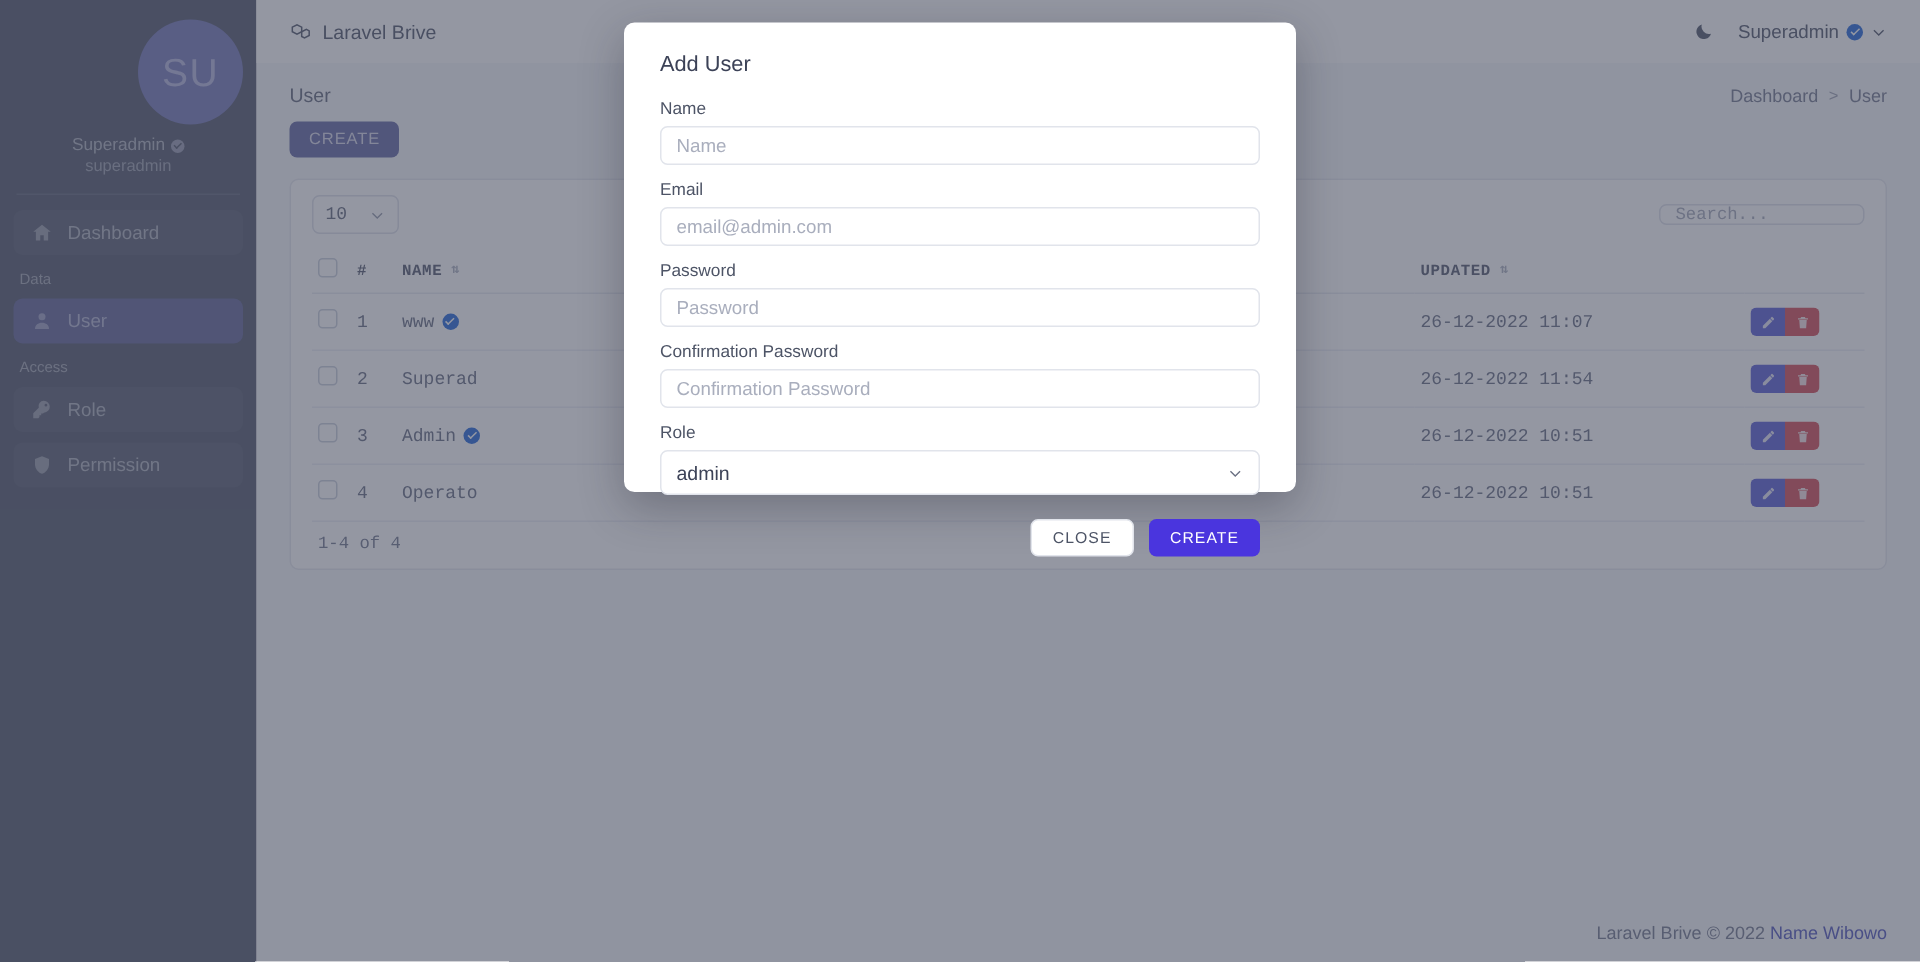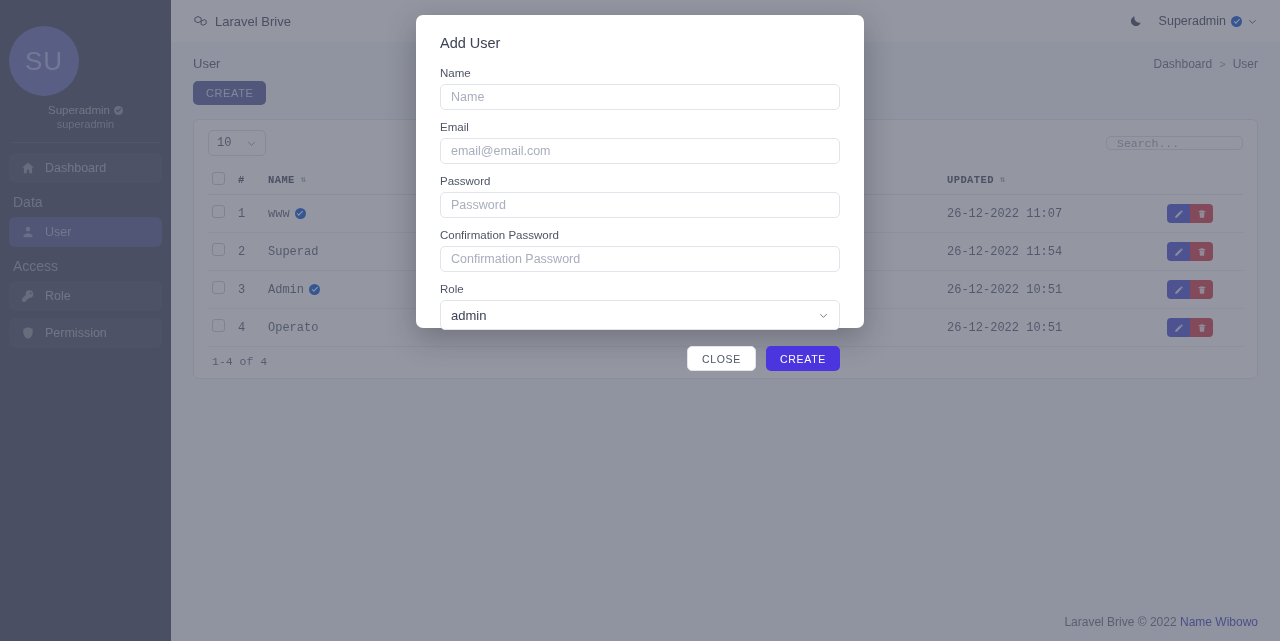--- a/index.html
+++ b/index.html
@@ -11,21 +11,21 @@
   }
   .app { position: relative; width: 1280px; height: 641px; }
 
   
   .sidebar {
     position: absolute; left: 0; top: 0;
     width: 171px; height: 641px;
     background: #5b6073;
     padding: 0 9px;
   }
-  .avatar-wrap { display: flex; justify-content: flex-start; padding-top: 26px; }
+  .avatar-wrap { display: flex; justify-content: flex-end; padding-top: 13px; }
   .avatar {
     width: 70px; height: 70px; border-radius: 50%;
     background: #7d80bd;
     color: #b9bbe0;
     display: flex; align-items: center; justify-content: center;
     font-size: 26px; letter-spacing: 1px;
   }
   .side-user-name {
     margin-top: 8px; text-align: center;
     font-size: 11.5px; color: #b2b6c2;
@@ -51,21 +51,21 @@
   .nav-item {
     display: flex; align-items: center; gap: 10px;
     height: 30px; padding: 0 12px;
     border-radius: 6px; margin-bottom: 7px;
     background: #62677a;
     color: #b2b6c2; font-size: 12.5px;
   }
   .nav-item.active { background: #6a6e9e; color: #b6b8d4; }
   .nav-icon { width: 14px; height: 14px; display: block; opacity: .75; }
   .nav-section {
-    font-size: 14px; color: #a6aab7;
+    font-size: 10px; color: #a6aab7;
     padding: 4px 4px 7px 4px;
   }
 
   
   .main { position: absolute; left: 171px; top: 0; width: 1109px; height: 641px; background: #f7f8fa; }
   .topbar {
     height: 42px; background: #ffffff;
     display: flex; align-items: center; justify-content: space-between;
     padding: 0 22px;
   }
@@ -412,21 +412,21 @@
     <div class="field">
       <label>Name</label>
       <div class="input">
         <span>Name</span>
       </div>
     </div>
 
     <div class="field">
       <label>Email</label>
       <div class="input">
-        <span>email@email.com</span>
+        <span>email@admin.com</span>
       </div>
     </div>
 
     <div class="field">
       <label>Password</label>
       <div class="input">
         <span>Password</span>
       </div>
     </div>
 

